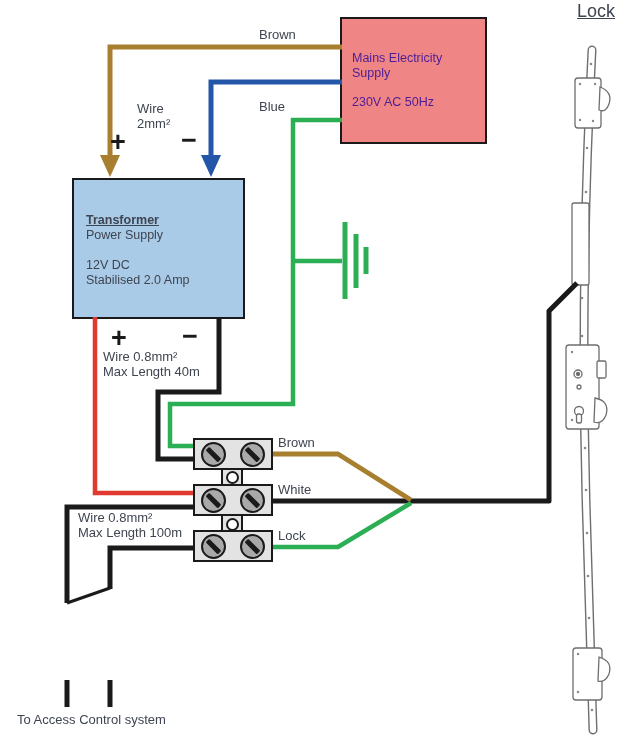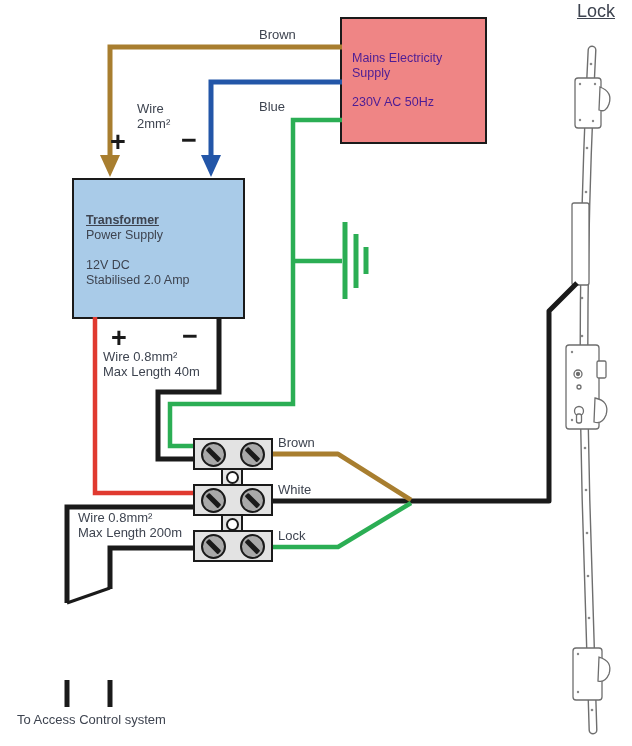--- a/index.html
+++ b/index.html
@@ -170,18 +170,18 @@
   <div class="sign" style="left:182px;top:326px;">−</div>
 
   <div class="lbl" style="left:103px;top:349px;">Wire 0.8mm²</div>
   <div class="lbl" style="left:103px;top:364px;">Max Length 40m</div>
 
   <div class="lbl" style="left:278px;top:435px;">Brown</div>
   <div class="lbl" style="left:278px;top:482px;">White</div>
   <div class="lbl" style="left:278px;top:528px;">Lock</div>
 
   <div class="lbl" style="left:78px;top:510px;">Wire 0.8mm²</div>
-  <div class="lbl" style="left:78px;top:525px;">Max Length 200m</div>
+  <div class="lbl" style="left:78px;top:525px;">Max Length 100m</div>
 
   <div class="lbl" style="left:17px;top:712px;">To Access Control system</div>
   <div class="lbl" style="left:577px;top:4px;font-size:18px;text-decoration:underline;">Lock</div>
 
 </div>
 
 </body></html>

